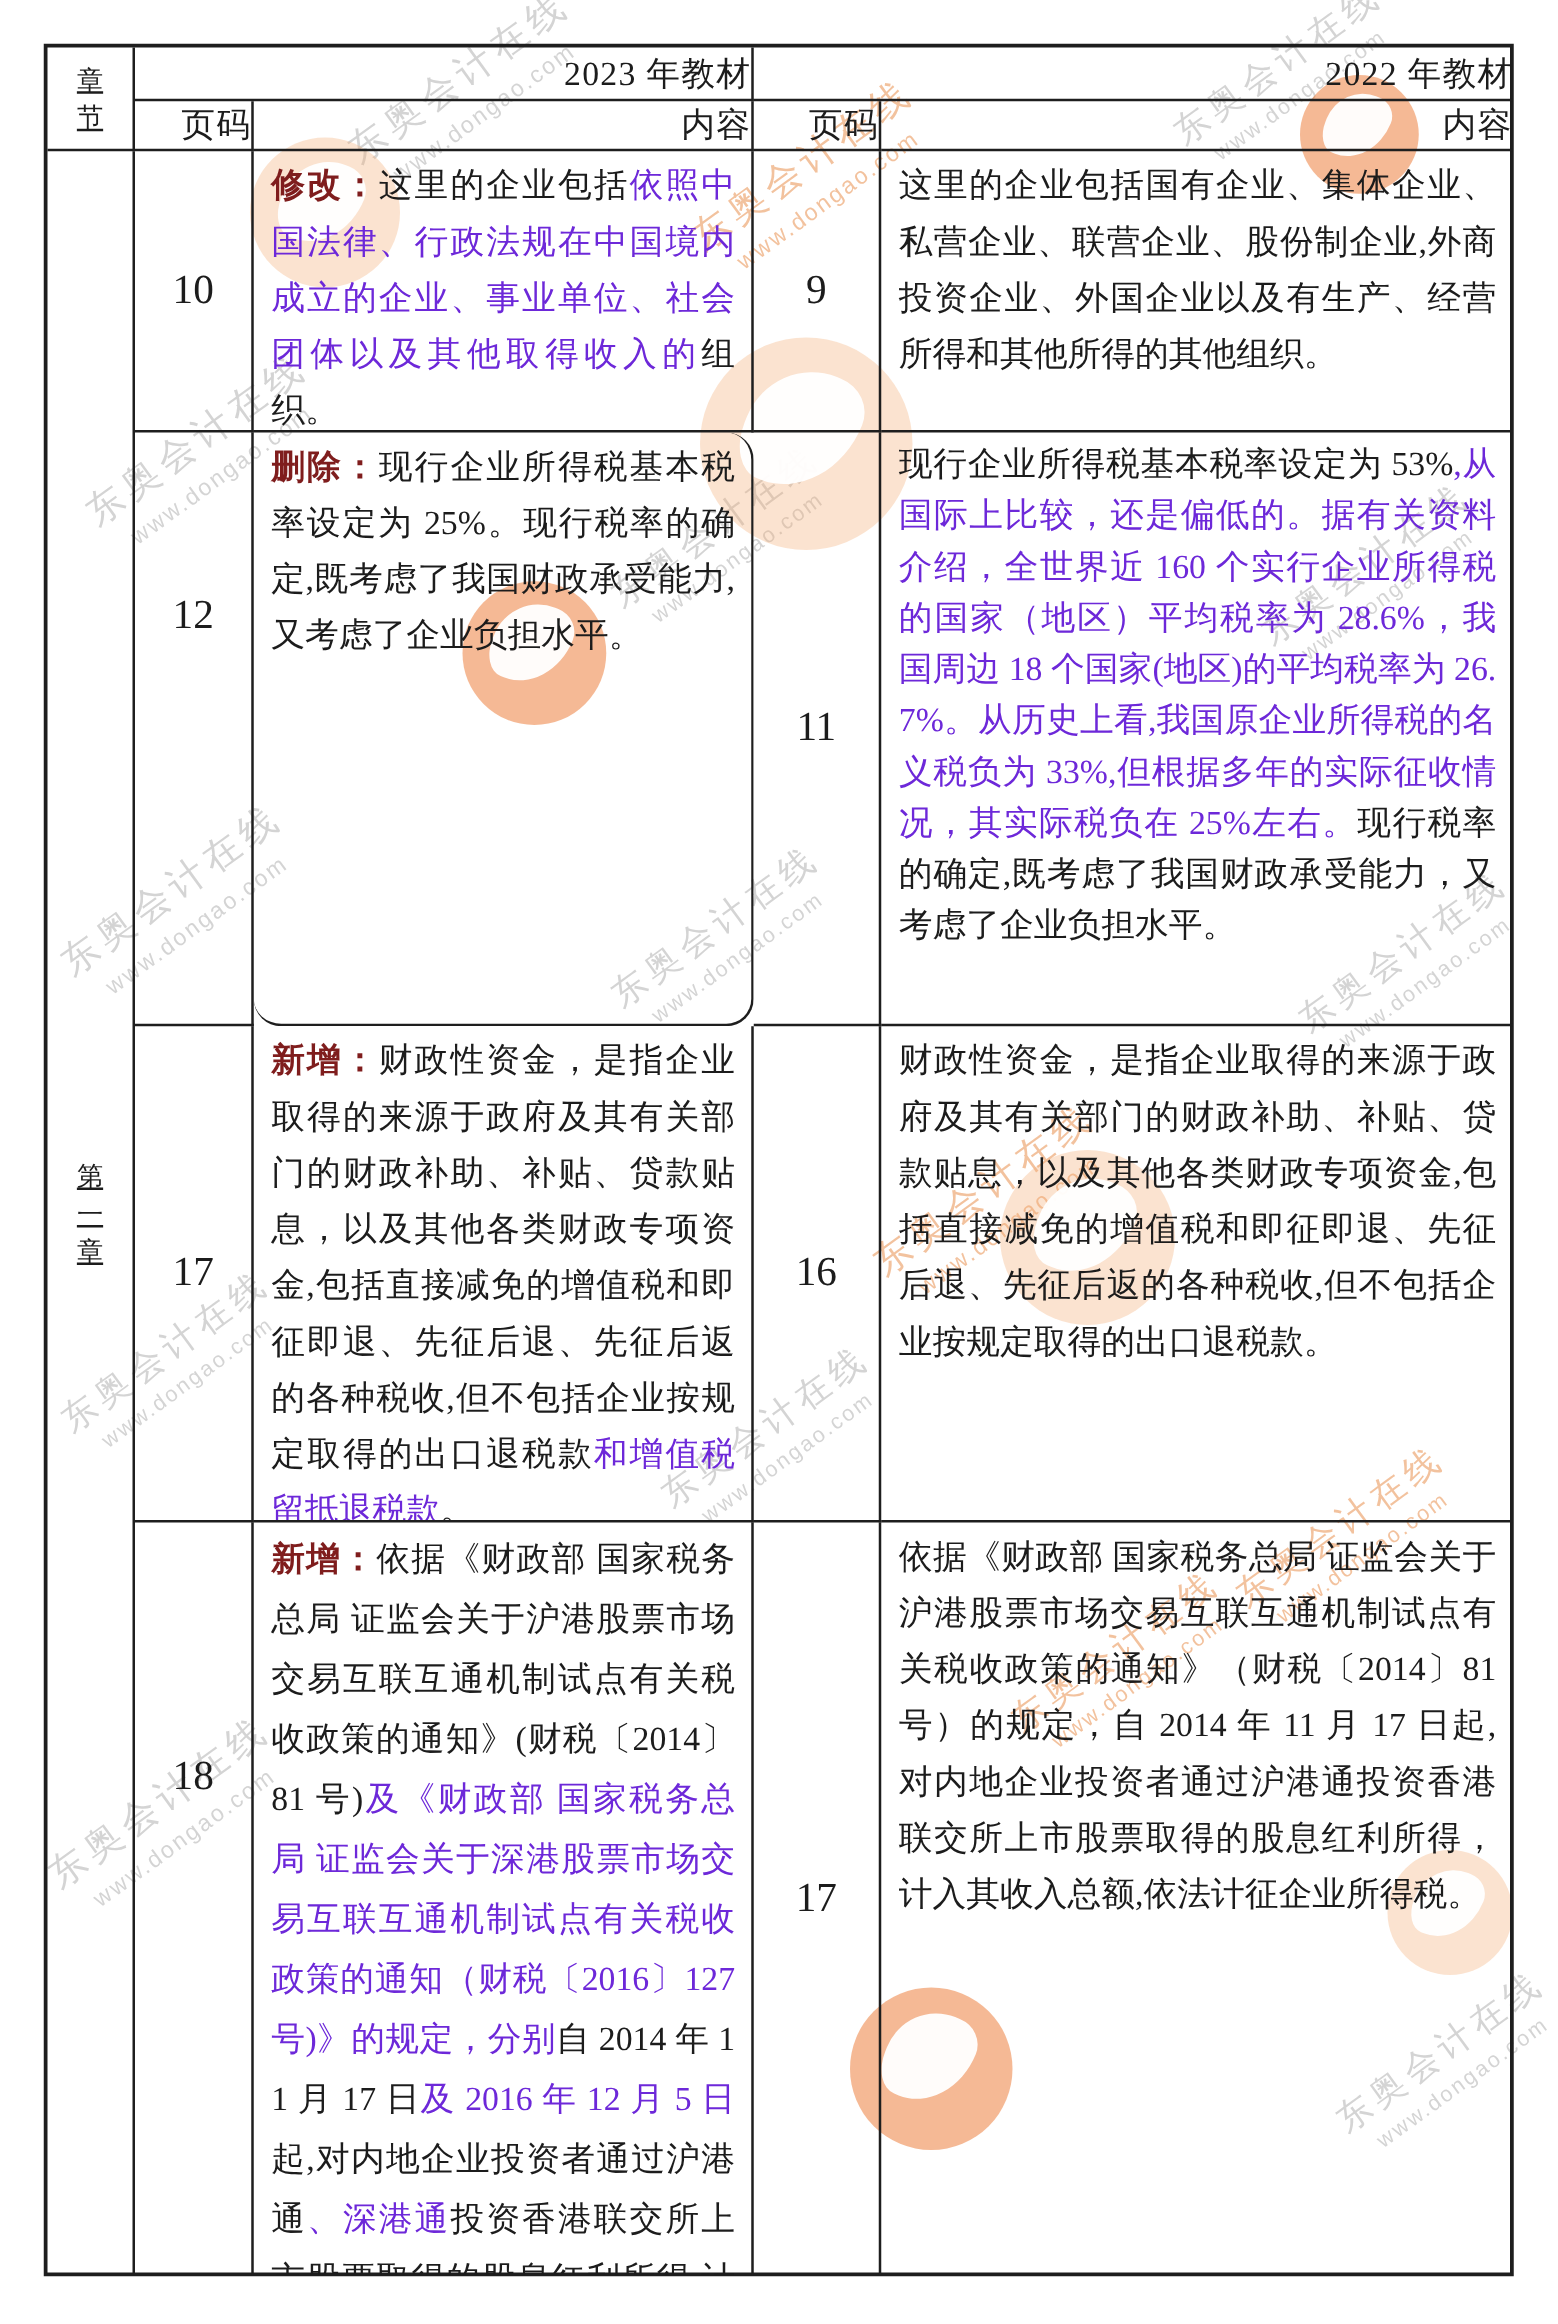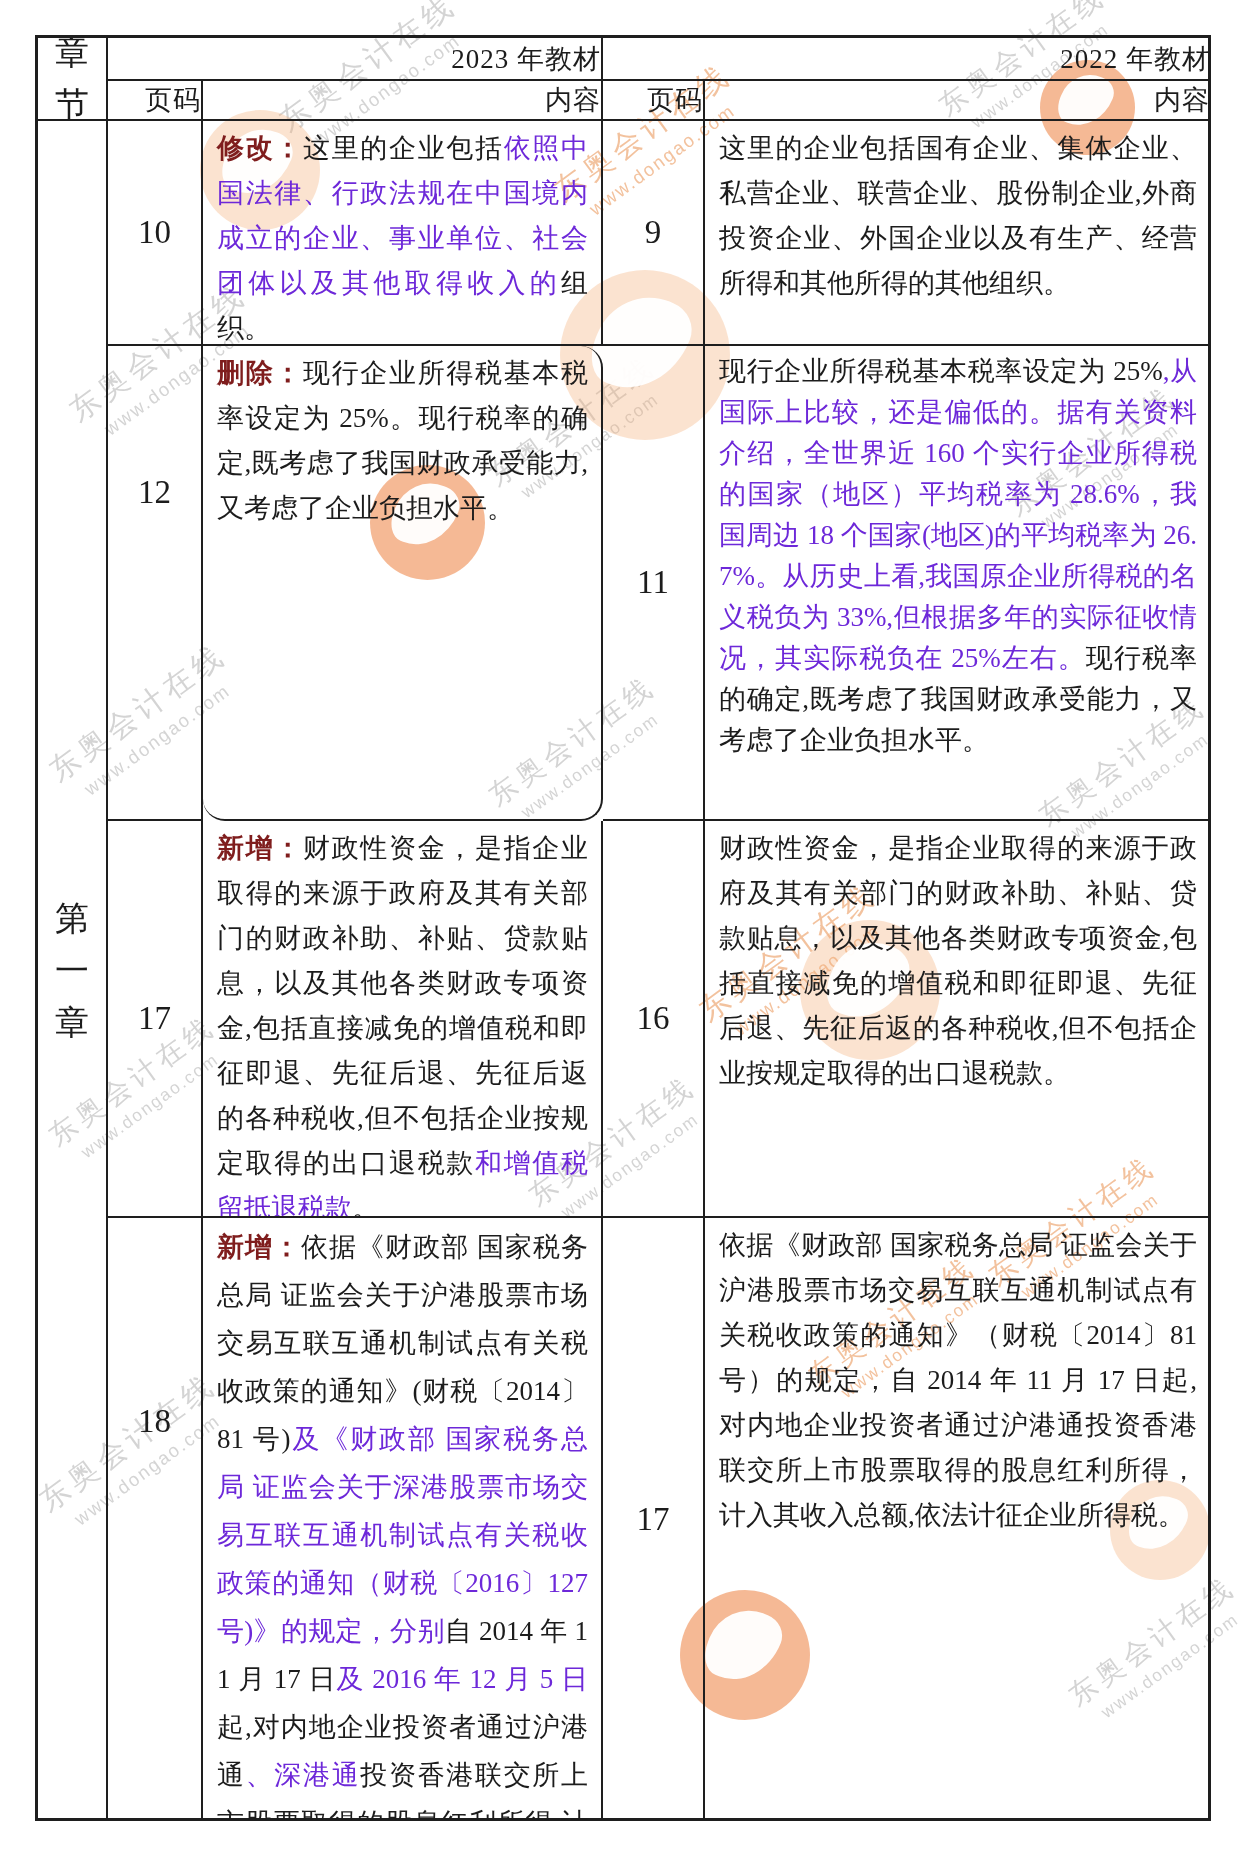--- a/index.html
+++ b/index.html
@@ -33,21 +33,21 @@
     grid-template-rows:43px 40px 225px 475px 397px 602px;
     border:3px solid #1e1e1e;
   }
   .c{box-sizing:border-box;border-right:2px solid #1e1e1e;border-bottom:2px solid #1e1e1e;
      overflow:hidden;background:transparent;}
   .c.nr{border-right:none;}
   .c.nb{border-bottom:none;}
   .hd{display:flex;align-items:center;justify-content:flex-end;
       font-size:27px;letter-spacing:1px;}
   .vstack{display:flex;align-items:center;justify-content:center;text-align:center;}
-  .vstack span{display:inline-block;width:1.1em;line-height:52px;font-size:34px;word-break:break-all;}
+  .vstack span{display:inline-block;width:1.1em;line-height:30px;font-size:21px;word-break:break-all;text-decoration:underline;}
   .pg{display:flex;align-items:center;justify-content:center;font-size:33px;text-align:right;}
   .pg.up90 span{transform:translateY(-90px);}
   .pg.up98 span{transform:translateY(-98px);}
   .ct{padding:5px 13px 0 14px;font-size:27px;line-height:45px;
       text-align:justify;text-justify:inter-character;word-break:break-all;}
   .ct.lh41{line-height:41px;}
   .ct.lh48{line-height:48px;}
   .seg-normal{color:#1c1c1c;}
   .seg-red{color:#6d28d9;font-family:Liberation Serif, serif;}
   .seg-bold{color:#7f1d1d;font-weight:700;
@@ -120,21 +120,21 @@
     </div>
   <div class="c ct nr" style="grid-area:3/5/4/6;"><span class="seg-normal">这里的企业包括国有企业、集体企业、私营企业、联营企业、股份制企业,外商投资企业、外国企业以及有生产、经营所得和其他所得的其他组织。</span></div>
 
   <div class="c pg up90" style="grid-area:4/2/5/3;">
       <span>12</span>
     </div>
   <div class="c ct" style="grid-area:4/3/5/4;border-radius:22px;"><span class="seg-bold">删除：</span><span class="seg-normal">现行企业所得税基本税率设定为 25%。现行税率的确定,既考虑了我国财政承受能力,又考虑了企业负担水平。</span></div>
   <div class="c pg" style="grid-area:4/4/5/5;">
       <span>11</span>
     </div>
-  <div class="c ct lh41 nr" style="grid-area:4/5/5/6;"><span class="seg-normal">现行企业所得税基本税率设定为 25%</span><span class="seg-red">,从国际上比较，还是偏低的。据有关资料介绍，全世界近 160 个实行企业所得税的国家（地区）平均税率为 28.6%，我国周边 18 个国家(地区)的平均税率为 26.7%。从历史上看,我国原企业所得税的名义税负为 33%,但根据多年的实际征收情况，其实际税负在 25%左右。</span><span class="seg-normal">现行税率的确定,既考虑了我国财政承受能力，又考虑了企业负担水平。</span></div>
+  <div class="c ct lh41 nr" style="grid-area:4/5/5/6;"><span class="seg-normal">现行企业所得税基本税率设定为 53%</span><span class="seg-red">,从国际上比较，还是偏低的。据有关资料介绍，全世界近 160 个实行企业所得税的国家（地区）平均税率为 28.6%，我国周边 18 个国家(地区)的平均税率为 26.7%。从历史上看,我国原企业所得税的名义税负为 33%,但根据多年的实际征收情况，其实际税负在 25%左右。</span><span class="seg-normal">现行税率的确定,既考虑了我国财政承受能力，又考虑了企业负担水平。</span></div>
 
   <div class="c pg" style="grid-area:5/2/6/3;">
       <span>17</span>
     </div>
   <div class="c ct" style="grid-area:5/3/6/4;"><span class="seg-bold">新增：</span><span class="seg-normal">财政性资金，是指企业取得的来源于政府及其有关部门的财政补助、补贴、贷款贴息，以及其他各类财政专项资金,包括直接减免的增值税和即征即退、先征后退、先征后返的各种税收,但不包括企业按规定取得的出口退税款</span><span class="seg-red">和增值税留抵退税款</span><span class="seg-normal">。</span></div>
   <div class="c pg" style="grid-area:5/4/6/5;">
       <span>16</span>
     </div>
   <div class="c ct nr" style="grid-area:5/5/6/6;"><span class="seg-normal">财政性资金，是指企业取得的来源于政府及其有关部门的财政补助、补贴、贷款贴息，以及其他各类财政专项资金,包括直接减免的增值税和即征即退、先征后退、先征后返的各种税收,但不包括企业按规定取得的出口退税款。</span></div>
 

